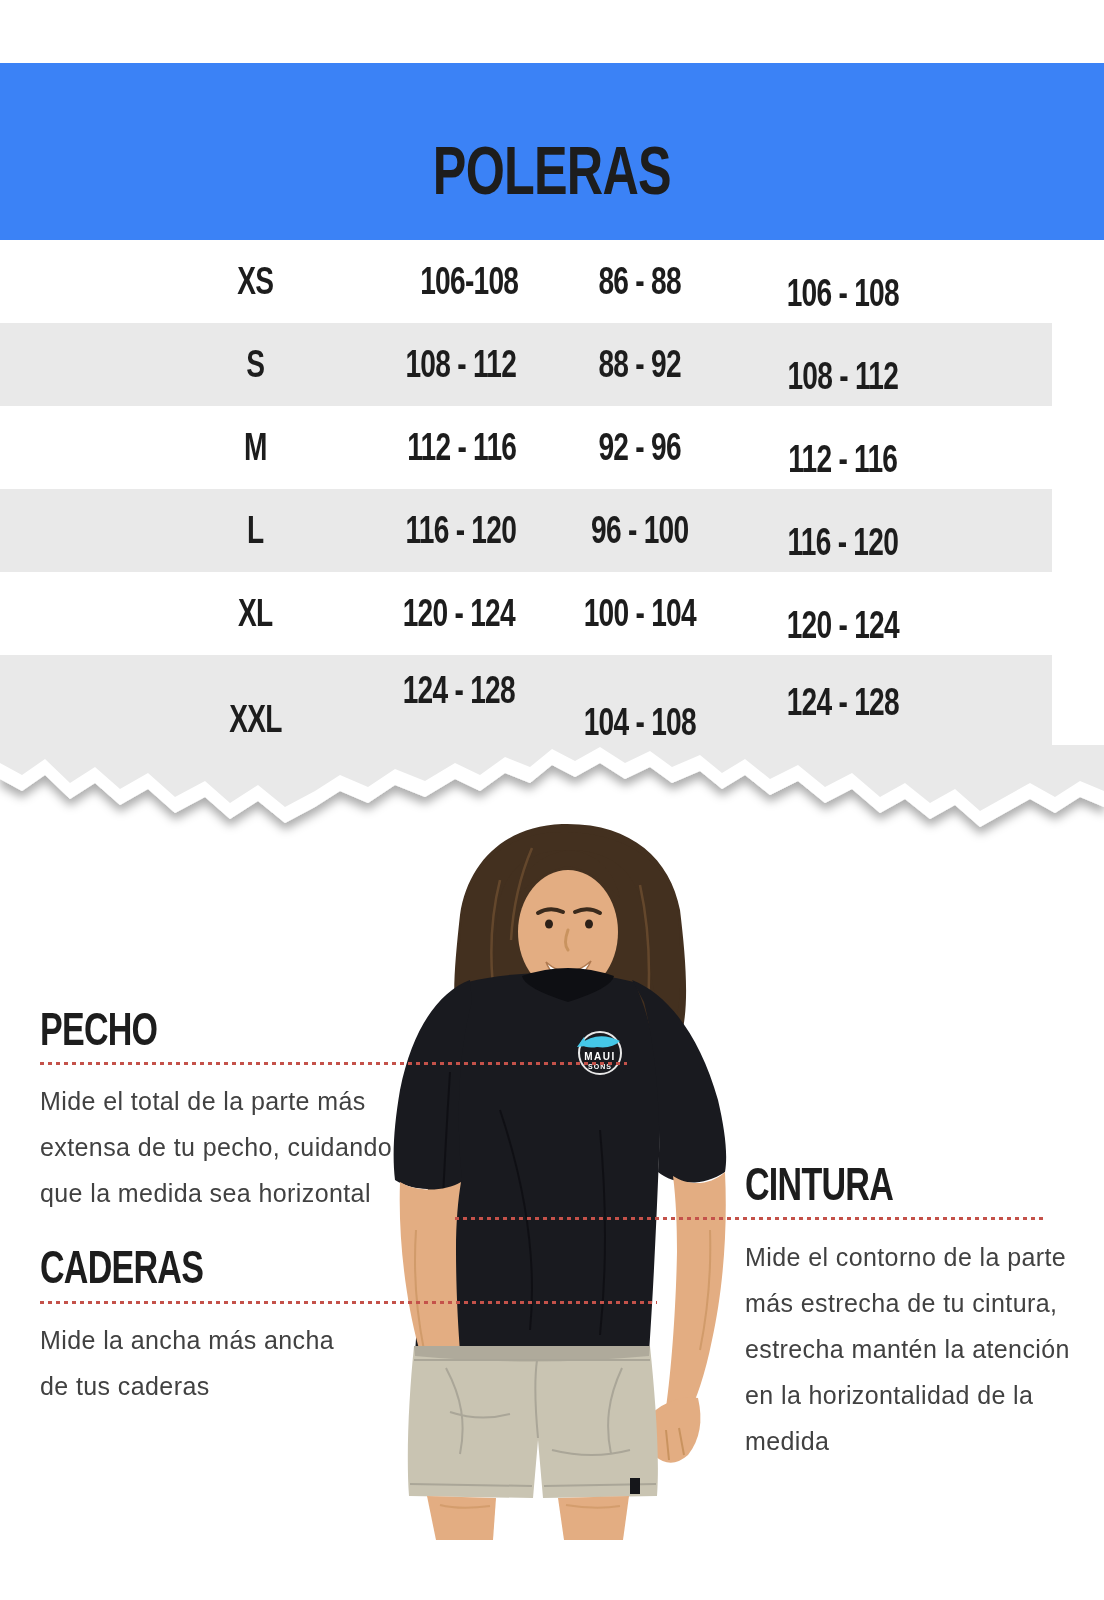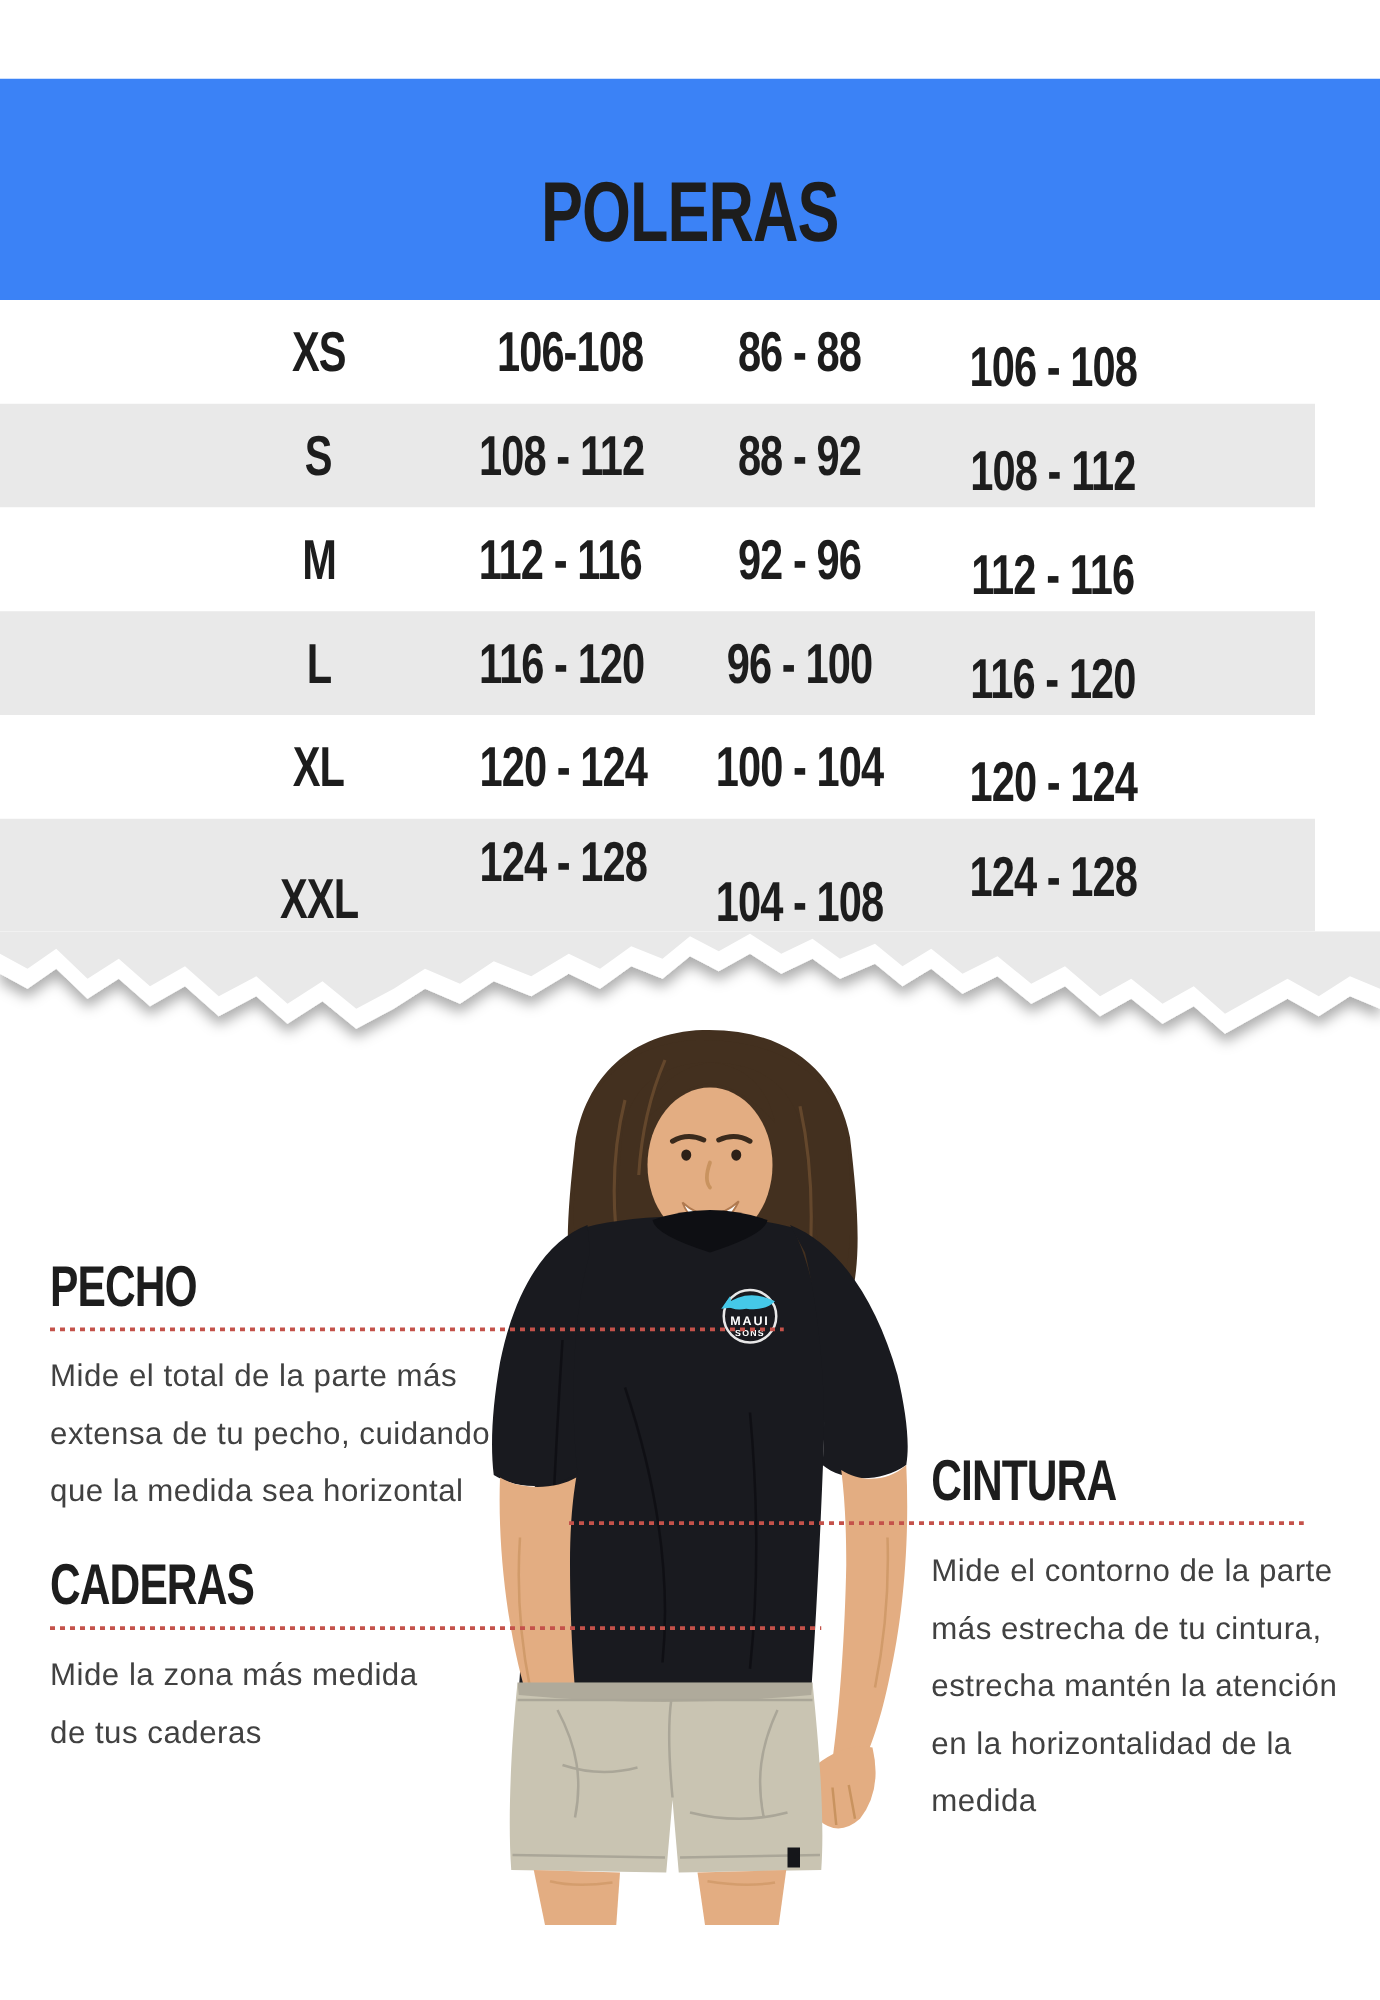--- a/index.html
+++ b/index.html
@@ -16,21 +16,21 @@
 
   .band-header{ position:absolute; left:0; top:63px; width:1104px; height:177px; background:#3b82f6; }
   .title{ position:absolute; left:0; top:73px; width:1104px; text-align:center; font-size:68px; line-height:1; }
 
   .col1{ position:absolute; left:150px; width:210px; text-align:center; }
   .col2{ position:absolute; left:360px; width:175px; text-align:right; }
   .col3{ position:absolute; left:535px; width:210px; text-align:center; }
   .col4{ position:absolute; left:745px; width:195px; text-align:center;margin-top:12px; }
 
   .head-row{ position:absolute; left:0; top:170px; width:1104px; height:48px; font-size:44px; line-height:48px; }
-  .size-row{ position:absolute; left:0; width:1052px; height:83px; font-size:45px; line-height:83px; background:#ffffff; }
+  .size-row{ position:absolute; left:0; width:1052px; height:83px; font-size:38px; line-height:83px; background:#ffffff; }
   .size-row.gray{ background:#e9e9e9; }
 
   .tear-svg{ position:absolute; left:0; top:745px; width:1104px; height:130px; display:block; }
 
   .model-svg{ position:absolute; left:300px; top:810px; width:520px; height:730px; display:block; }
 
   .dotted{ position:absolute; height:3px;
     background:repeating-linear-gradient(90deg,#c4524a 0 4px, rgba(0,0,0,0) 4px 8px); }
   .dotted.pecho{ left:40px; top:1062px; width:587px; }
   .dotted.cintura{ left:455px; top:1217px; width:588px; }
@@ -182,17 +182,17 @@
   <div class="sec-body cintura">
     <div>Mide el contorno de la parte</div>
     <div>más estrecha de tu cintura,</div>
     <div>estrecha mantén la atención</div>
     <div>en  la horizontalidad de la</div>
     <div>medida</div>
   </div>
 
   <div class="sec-head caderas"><span class="cond cond-left">CADERAS</span></div>
   <div class="sec-body caderas">
-    <div>Mide la zona más medida</div>
+    <div>Mide la ancha más ancha</div>
     <div>de tus caderas</div>
   </div>
 
 </div>
 
 </body></html>

